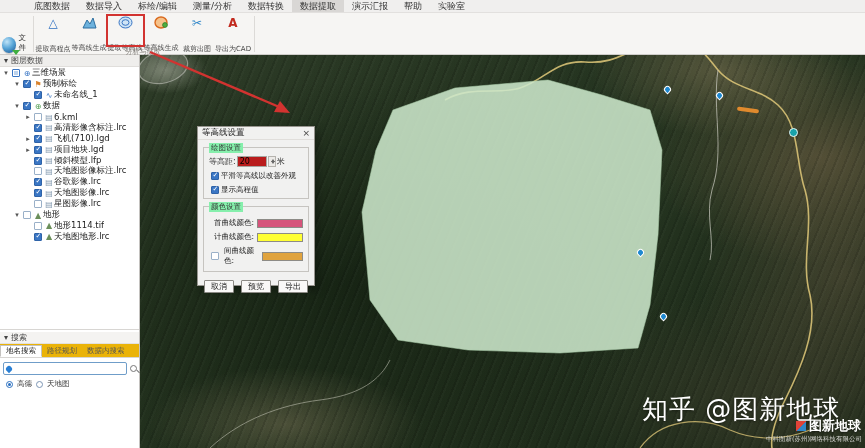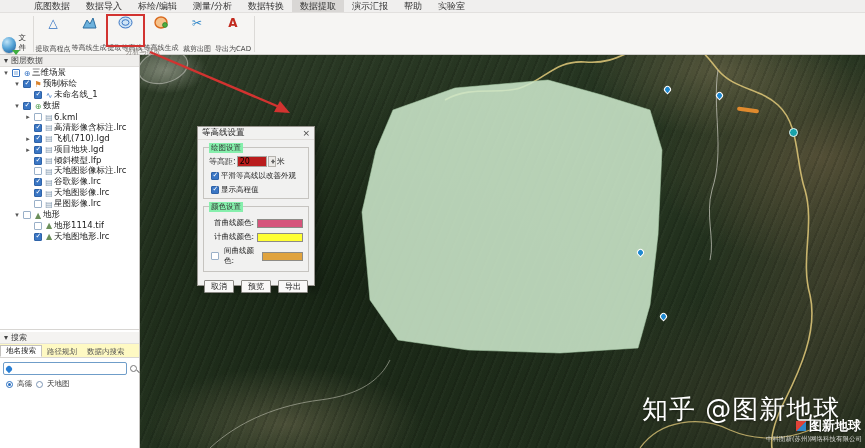--- a/index.html
+++ b/index.html
@@ -54,22 +54,22 @@
   .cb.partial::after { content:""; position:absolute; left:1px; top:1px; right:1px; bottom:1px; background:#bcd3ee; }
   .ticon { width:10px; text-align:center; font-size:8px; flex:none; }
   .tlabel { color:#222; overflow:hidden; }
   .lv0{ padding-left:2px; } .lv1{ padding-left:13px; } .lv2{ padding-left:24px; }
 
   
   .search-block { position:absolute; left:0; top:274px; width:139px; }
   .splitline { height:1px; background:#d8d6d3; margin-bottom:2px; }
   .search-header { height:12px; font-size:8px; color:#444; display:flex; align-items:center;
                    padding-left:4px; gap:3px; background:#f4f3f1; border-bottom:1px solid #e3e1de; }
-  .search-tabs { display:flex; height:14px; background:#fef9c3; border-bottom:1px solid #d8d6d3;
-                 font-size:7.5px; align-items:flex-end; }
+  .search-tabs { display:flex; height:14px; background:#eab308; border-bottom:1px solid #d8d6d3;
+                 font-size:7.5px; align-items:center; }
   .stab { padding:0 5px; display:flex; align-items:center; color:#555; }
   .stab.active { background:#fff; border:1px solid #c4c2bf; border-bottom:1px solid #fff; color:#222; }
   .search-row { display:flex; align-items:center; margin:4px 3px 0 3px; gap:3px; }
   .search-input-wrap { flex:1; height:13px; border:1px solid #6f9dc9; background:#fff;
                        border-radius:2px; display:flex; align-items:center; padding:0 2px; gap:2px; }
   .loc-pin { width:6px; height:6px; background:#2a7fd4; border-radius:50% 50% 50% 0;
              transform:rotate(-45deg); flex:none; }
   .search-input { border:none; outline:none; flex:1; font-size:8px; min-width:10px; height:10px; }
   .mag { width:7px; height:7px; border:1.4px solid #777; border-radius:50%; position:relative; flex:none; }
   .mag::after { content:""; position:absolute; width:4px; height:1.4px; background:#777;

